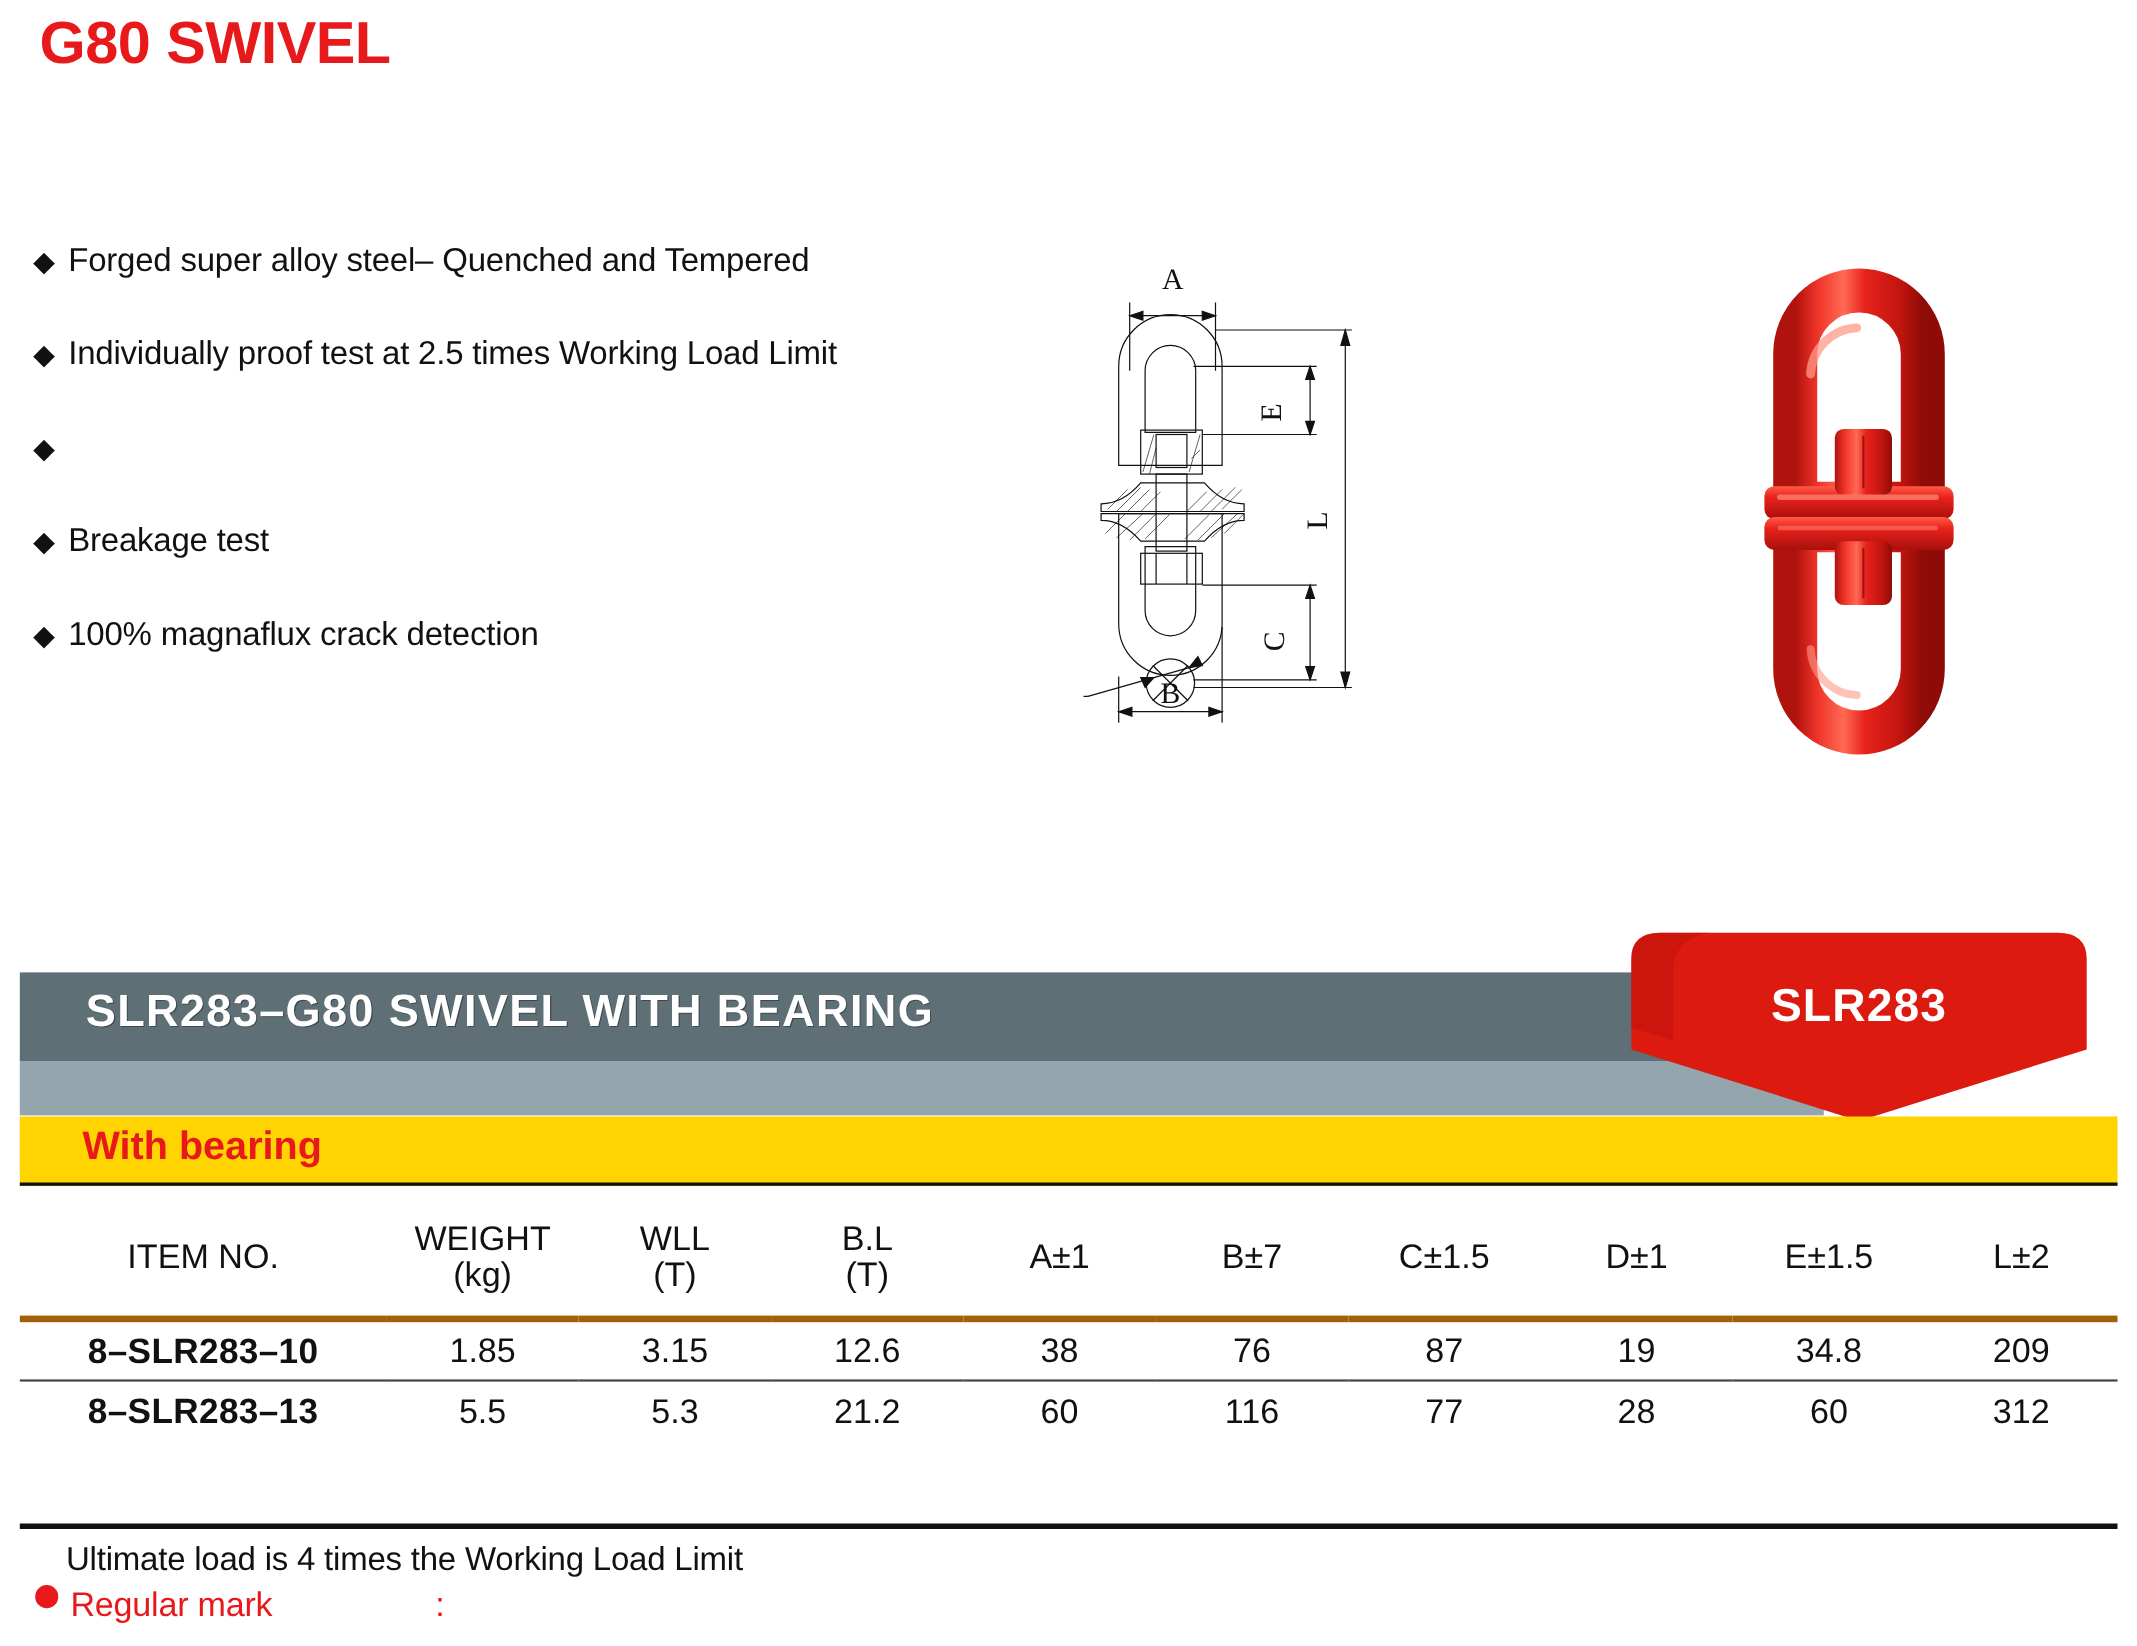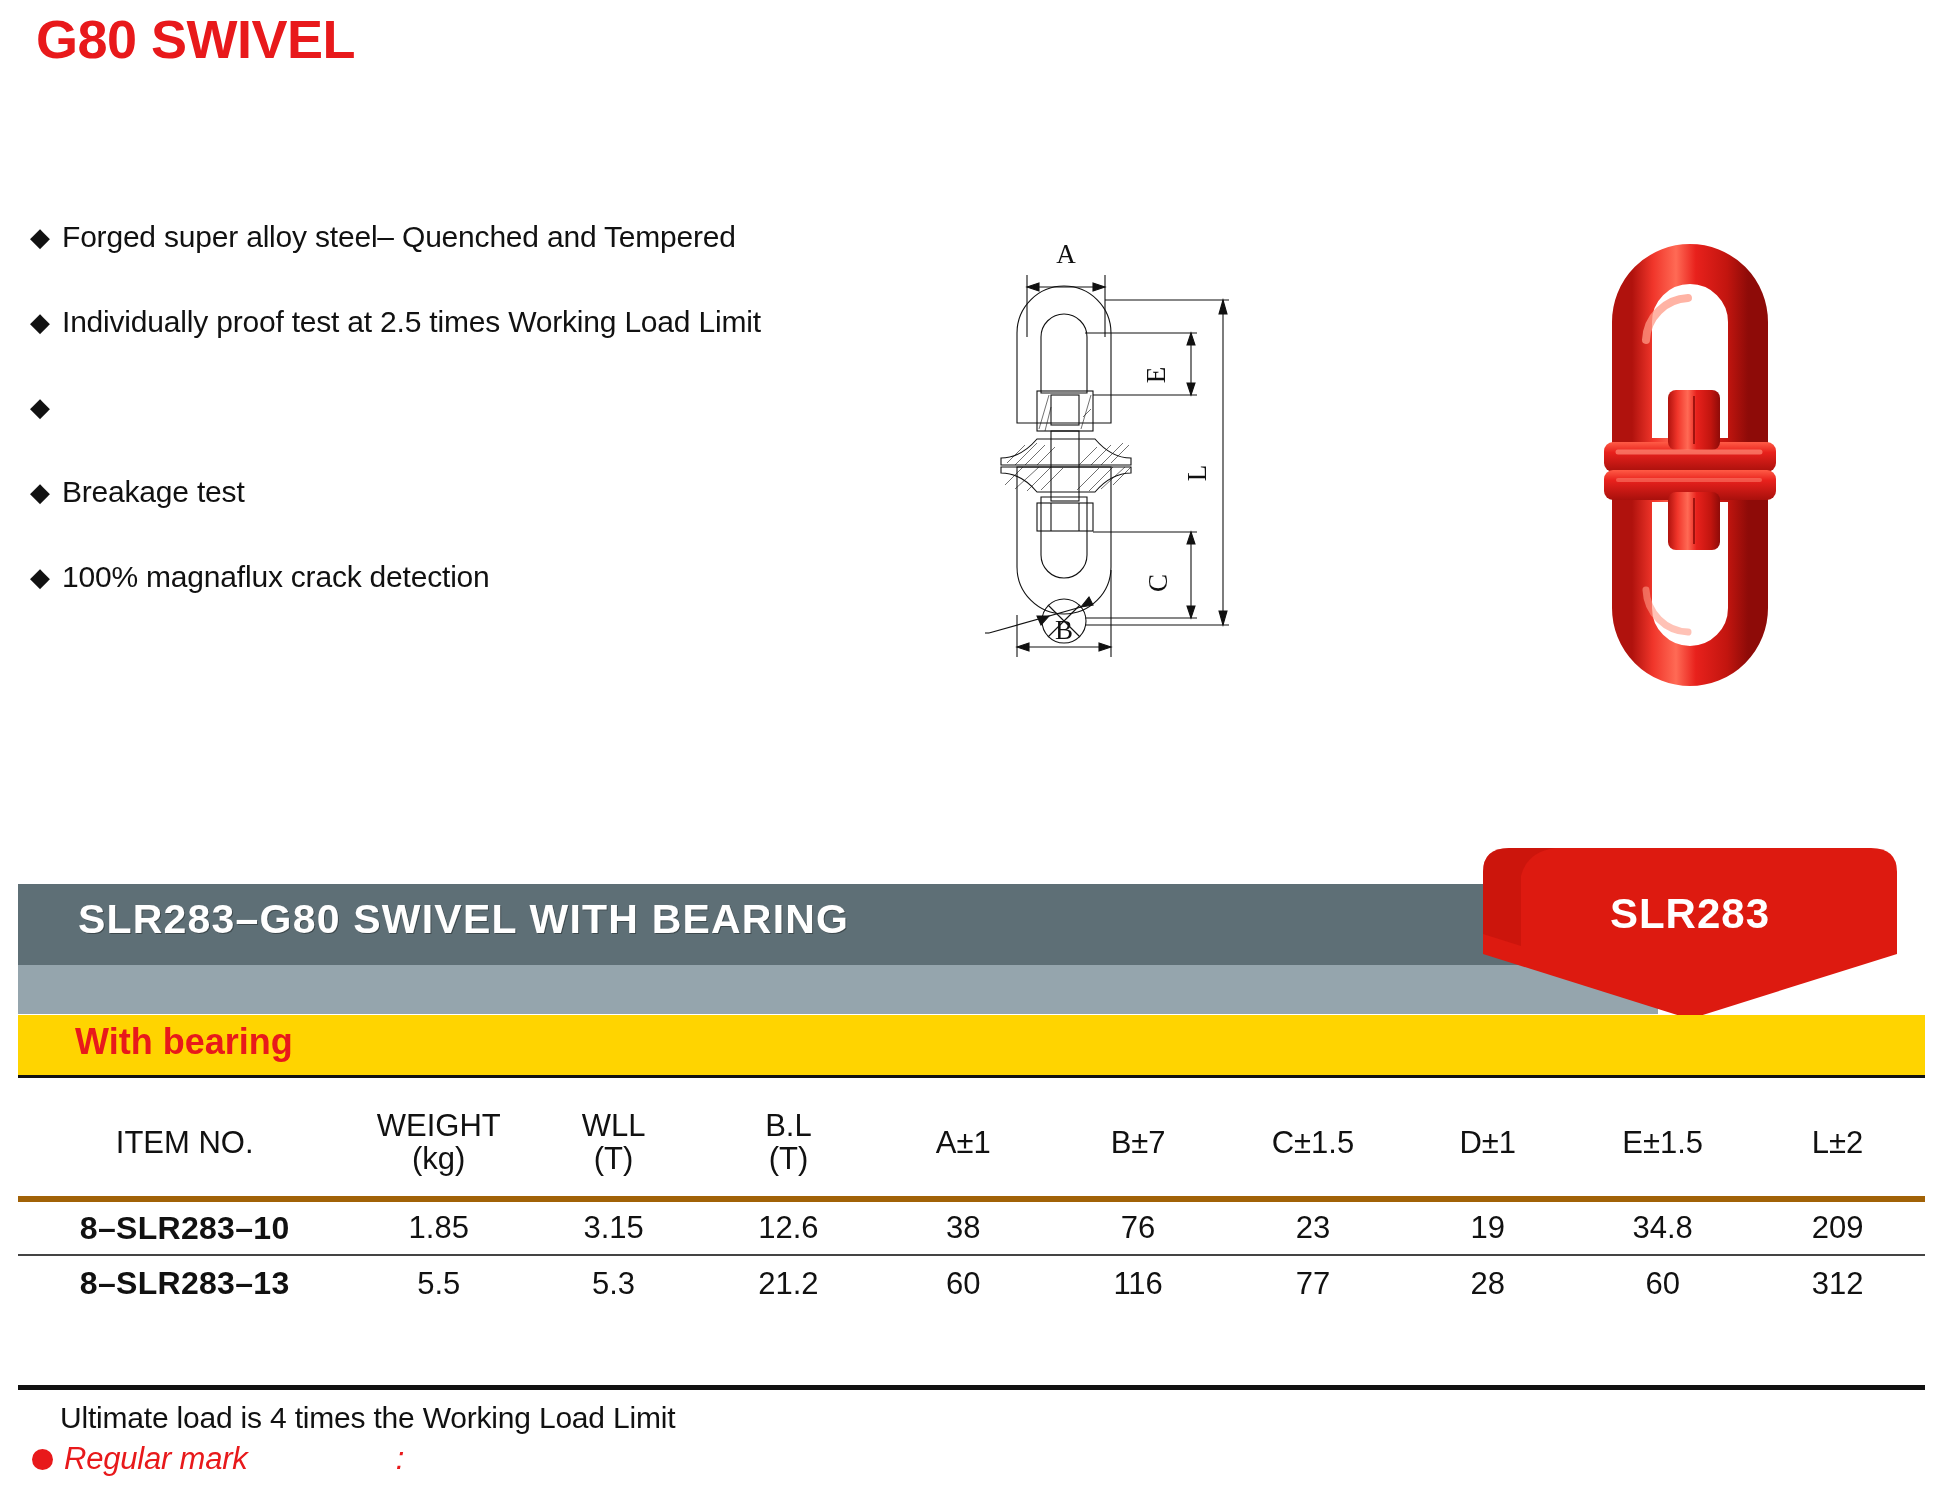--- a/index.html
+++ b/index.html
@@ -192,24 +192,22 @@
   }
   #footer-note {
     font-size: 30px;
     color: #111;
     margin-left: 42px;
     white-space: nowrap;
     letter-spacing: -0.2px;
   }
   #regular-mark-row {
     display: flex;
-    align-items: center;
     margin-top: 6px;
     white-space: nowrap;
-    font-style: italic;
   }
   #regular-mark-dot {
     width: 21px;
     height: 21px;
     border-radius: 50%;
     background: #E8191B;
     margin-left: 14px;
     margin-right: 11px;
     flex: 0 0 auto;
   }
@@ -470,21 +468,21 @@
     </tr>
   </thead>
   <tbody>
     <tr>
       <td class="item">8–SLR283–10</td>
       <td>1.85</td>
       <td>3.15</td>
       <td>12.6</td>
       <td>38</td>
       <td>76</td>
-      <td>23</td>
+      <td>87</td>
       <td>19</td>
       <td>34.8</td>
       <td>209</td>
     </tr>
     <tr>
       <td class="item">8–SLR283–13</td>
       <td>5.5</td>
       <td>5.3</td>
       <td>21.2</td>
       <td>60</td>

